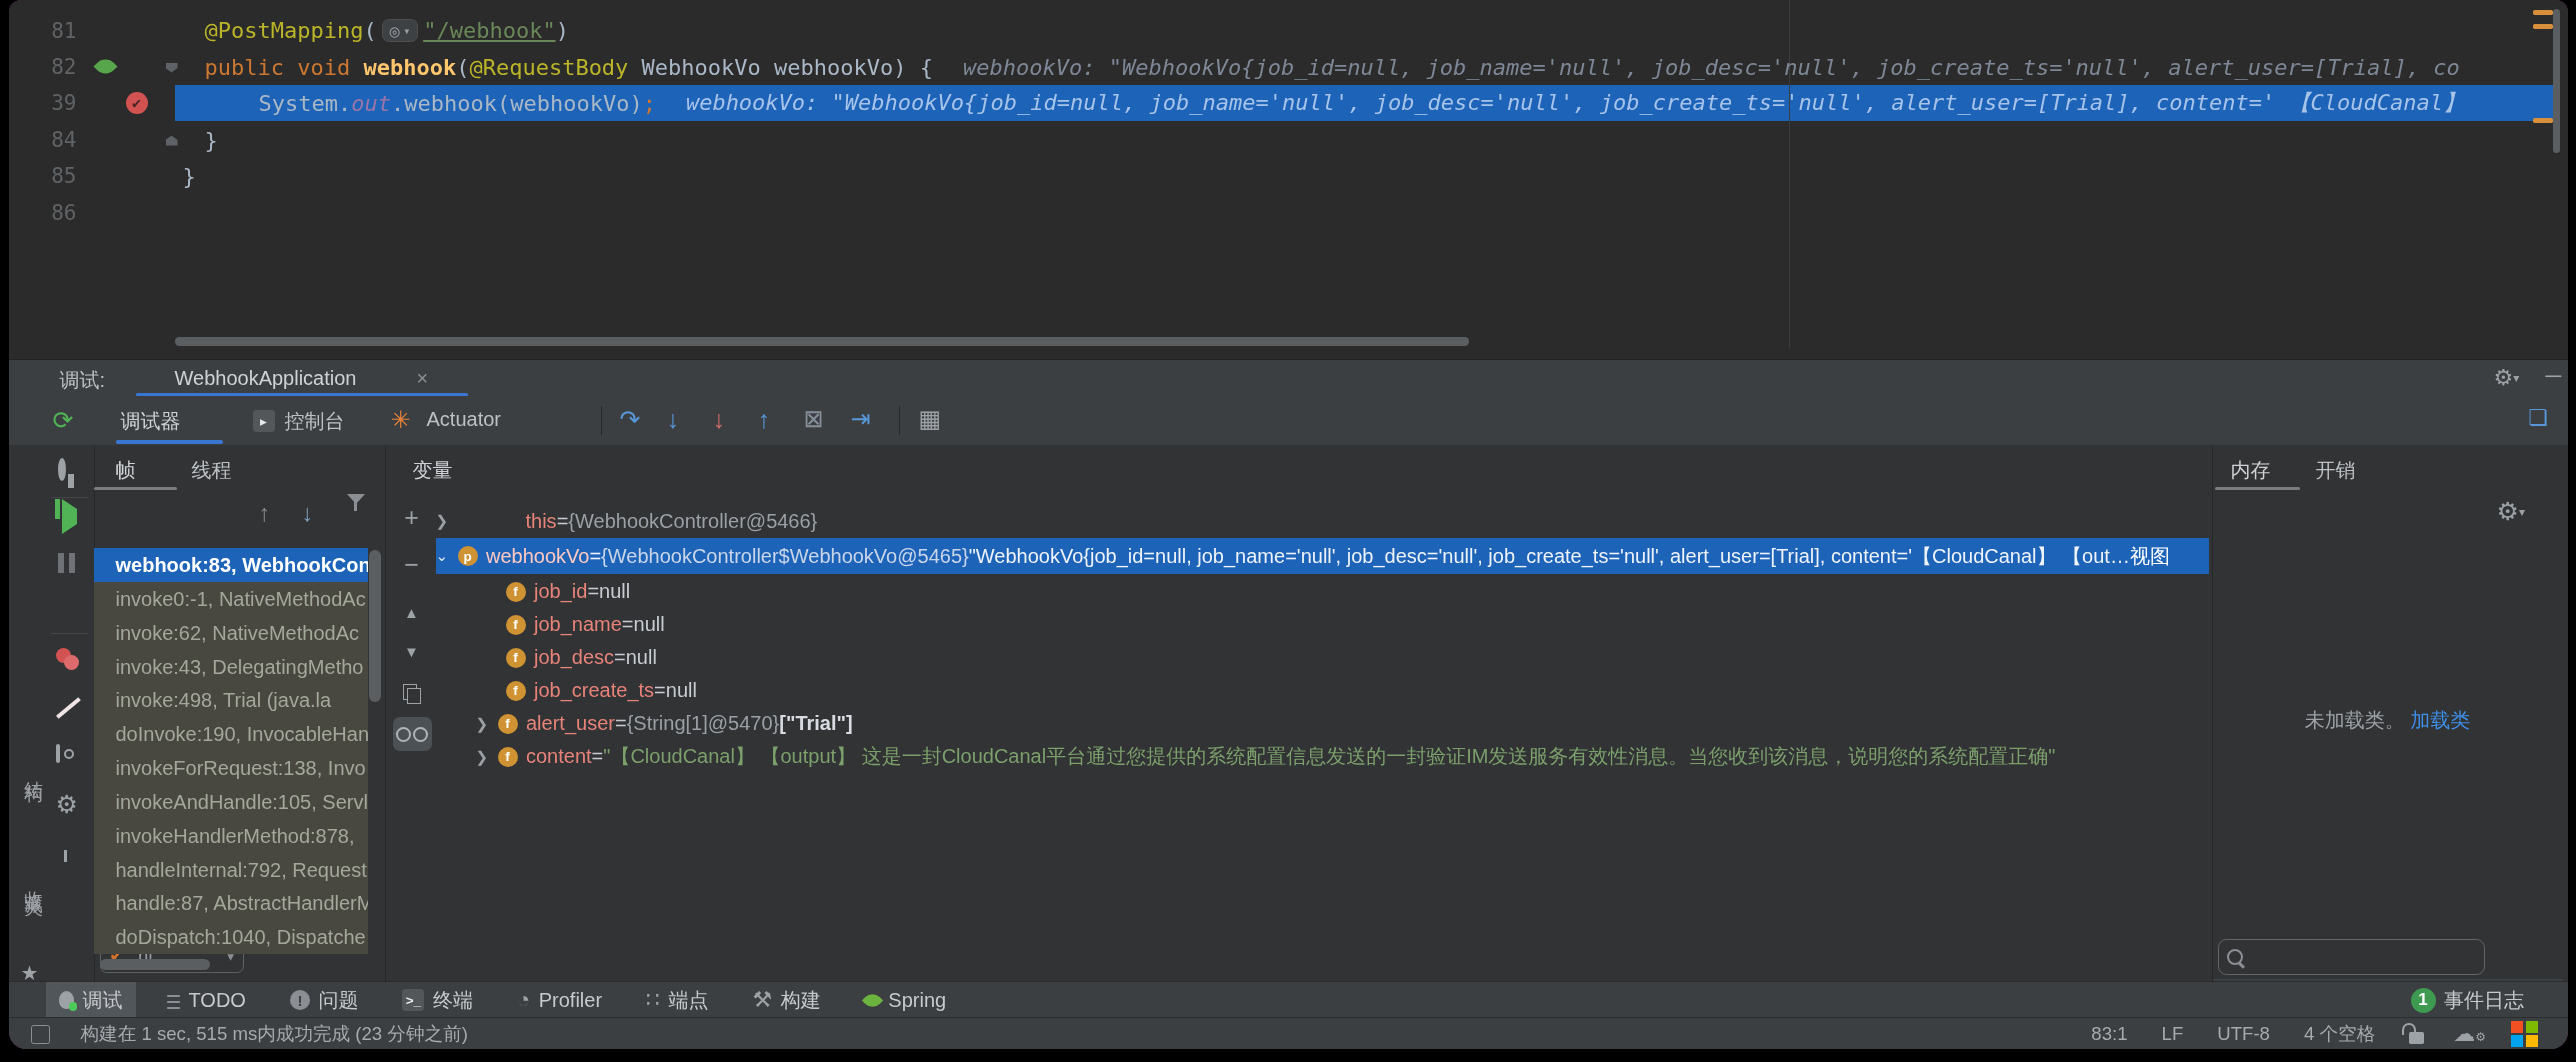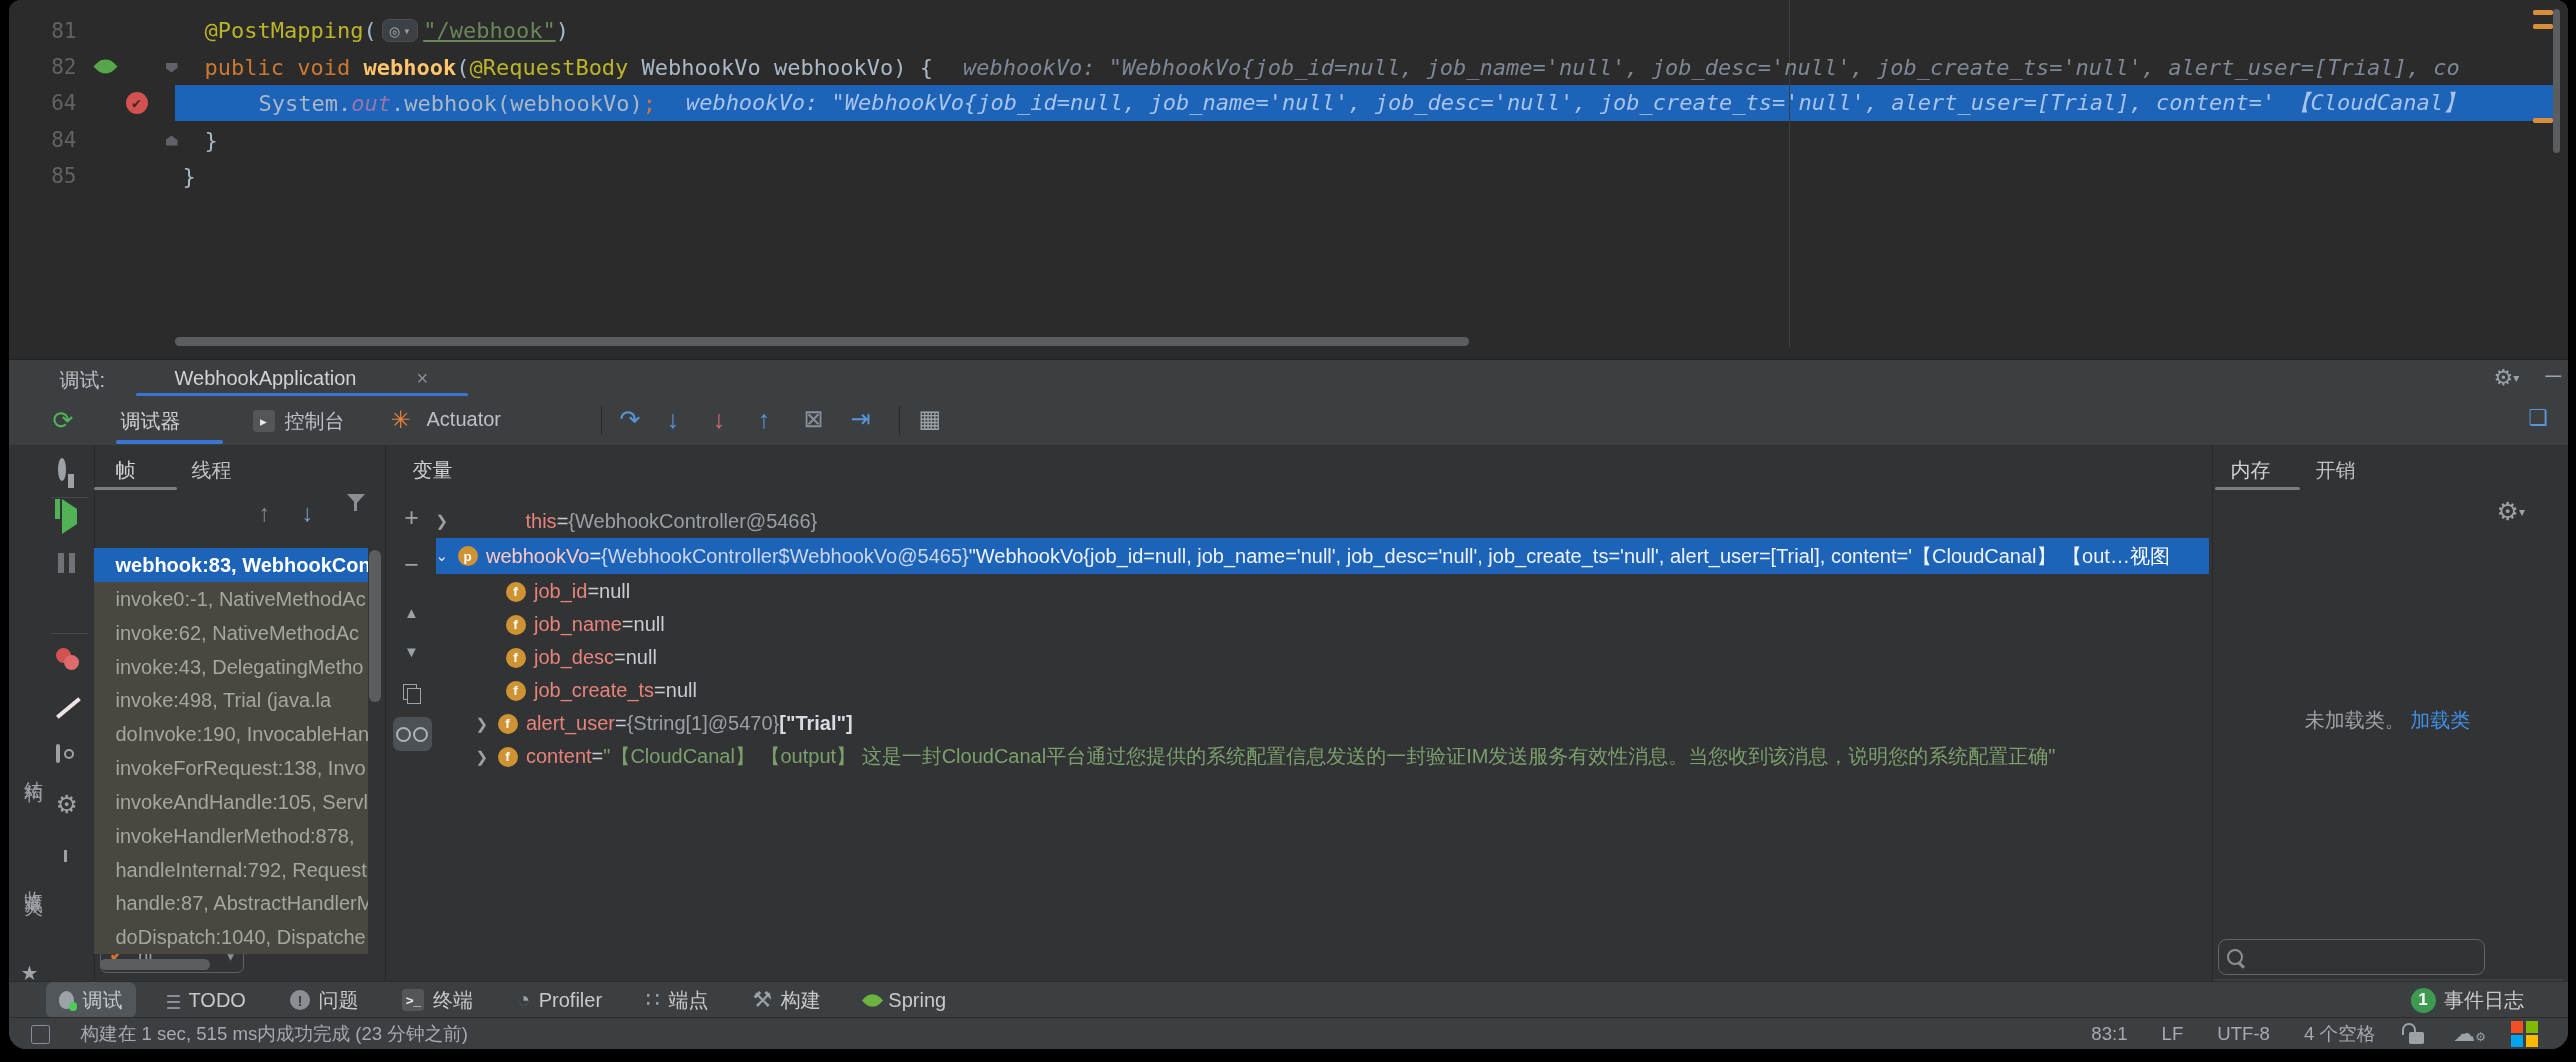--- a/index.html
+++ b/index.html
@@ -67,21 +67,21 @@
   .searchbox{position:absolute;left:2209px;top:494px;width:267px;height:36px;border:0.8px solid #63666a;
     border-radius:8.5px;background:#313335;display:flex;align-items:center;padding:0 8.5px;box-sizing:border-box;}
   .searchbox input{background:transparent;border:none;outline:none;color:#cfd2d6;font-size:18.6px;width:211px;}
   .mag{width:12px;height:12px;border:2.5px solid #8b8f93;border-radius:50%;position:relative;margin-right:6.8px;flex-shrink:0;}
   .mag::after{content:"";position:absolute;width:2.5px;height:6.8px;background:#8b8f93;left:11px;top:11px;transform:rotate(-45deg);}
   .memhead{position:absolute;left:2204px;top:534px;width:350px;height:37px;background:#3c3f41;
     display:flex;align-items:center;color:#b5b8bc;font-size:20px;}
   
   .bottombar{position:absolute;left:0;top:981px;width:2559px;height:36px;background:#3c3f41;border-top:0.8px solid #2a2c2e;display:flex;align-items:center;}
   .statusbar{position:absolute;left:0;top:1017px;width:2559px;height:32px;background:#3c3f41;border-top:0.8px solid #2a2c2e;display:flex;align-items:center;color:#a6a9ad;font-size:18.6px;}
-  .tool-item{display:flex;align-items:center;gap:8.5px;padding:0 13.5px;height:36px;color:#c7c9cc;font-size:20px;border-radius:7px;}
+  .tool-item{display:flex;align-items:center;gap:8.5px;padding:0 13.5px;height:36px;color:#c7c9cc;font-size:20px;}
   .tool-item.sel{background:#51565a;}
   .badge{width:25px;height:25px;border-radius:50%;background:#3d9a50;color:#fff;font-size:17px;
     display:flex;align-items:center;justify-content:center;font-weight:bold;}
   
   .resume{width:0;height:0;border-left:15px solid #51b356;border-top:10px solid transparent;border-bottom:10px solid transparent;position:relative;margin-left:6.8px;}
   .resume::before{content:"";position:absolute;left:-22px;top:-10px;width:5px;height:20px;background:#51b356;}
   .pausebars{display:flex;gap:5px;}
   .pausebars div{width:6px;height:20px;background:#6f7377;}
   .stopsq{width:18.6px;height:18.6px;background:#d35555;border-radius:2.5px;}
   .bpcircles{position:relative;width:25px;height:22px;}
@@ -135,41 +135,44 @@
       <span class="lnum">82</span>
       <span class="abs" style="left:88px;top:8.5px"><span class="leaf"></span></span>
       <span class="abs foldmark fold-dn" style="left:157px;top:13.5px"></span>
       <span class="codewrap" style="left:196px">
         <span><span class="tk kw">public void </span><span class="tk mth">webhook</span><span class="tk pl">(</span><span class="tk ann">@RequestBody</span><span class="tk pl"> WebhookVo webhookVo</span><span class="tk pl">) {</span></span>
         <span class="hint">webhookVo: "WebhookVo{job_id=null, job_name='null', job_desc='null', job_create_ts='null', alert_user=[Trial], co</span>
       </span>
     </div>
 
     <div class="eline" style="top:85px">
-      <span class="lnum">64</span>
+      <span class="lnum">39</span>
       <span class="abs" style="left:117px;top:6.8px">
           <span class="bp">✔</span>
         </span>
       <span class="codewrap" style="left:250px">
         <span><span class="tk pl">System.</span><span class="tk fld">out</span><span class="tk pl">.webhook(webhookVo)</span><span class="tk kw">;</span></span>
         <span class="hint onblue">webhookVo: "WebhookVo{job_id=null, job_name='null', job_desc='null', job_create_ts='null', alert_user=[Trial], content=' 【CloudCanal】</span>
       </span>
     </div>
 
     <div class="eline" style="top:122px">
       <span class="lnum">84</span>
       <span class="abs foldmark fold-up" style="left:157px;top:13.5px"></span>
       <span class="codewrap tk pl" style="left:196px">}</span>
     </div>
 
     <div class="eline" style="top:158px">
       <span class="lnum">85</span>
       <span class="codewrap tk pl" style="left:174px">}</span>
     </div>
 
+    <div class="eline" style="top:195px">
+      <span class="lnum">86</span>
+    </div>
 
     <div class="hscroll"></div>
     <div class="smark" style="left:2524px;top:10px"></div>
     <div class="smark" style="left:2524px;top:24px"></div>
     <div class="smark" style="left:2524px;top:118px"></div>
     <div class="vscroll-th" style="left:2544px;top:8.5px;width:7.6px;height:144px"></div>
   </div>
 
   <div class="dbg-header">
     <span class="abs uit" style="left:51px;top:6.8px">调试:</span>

